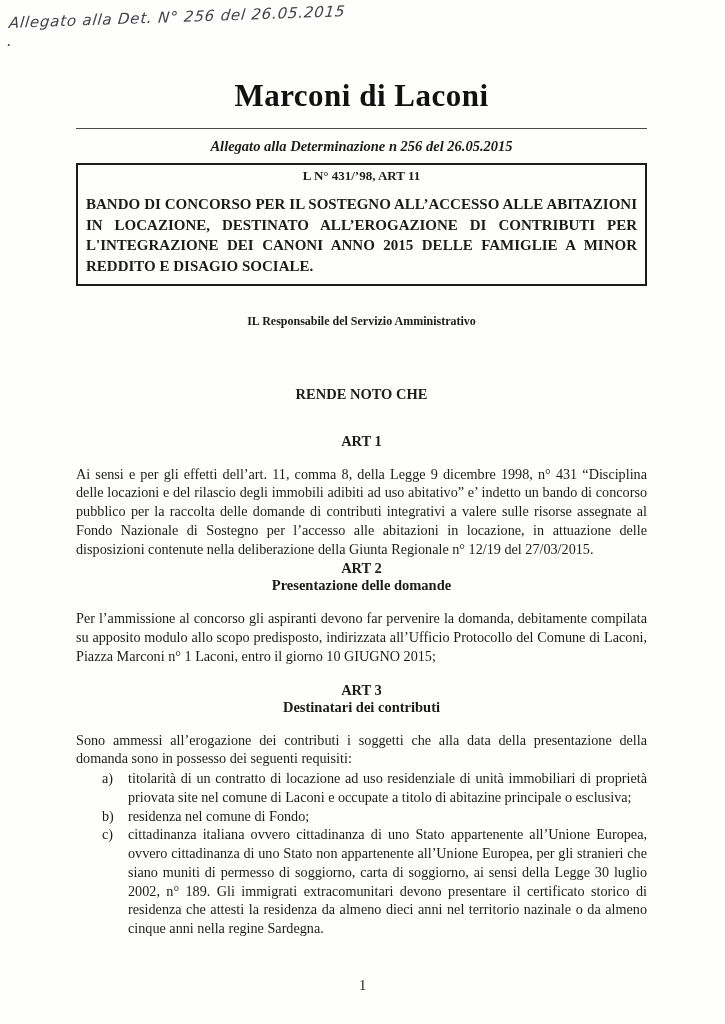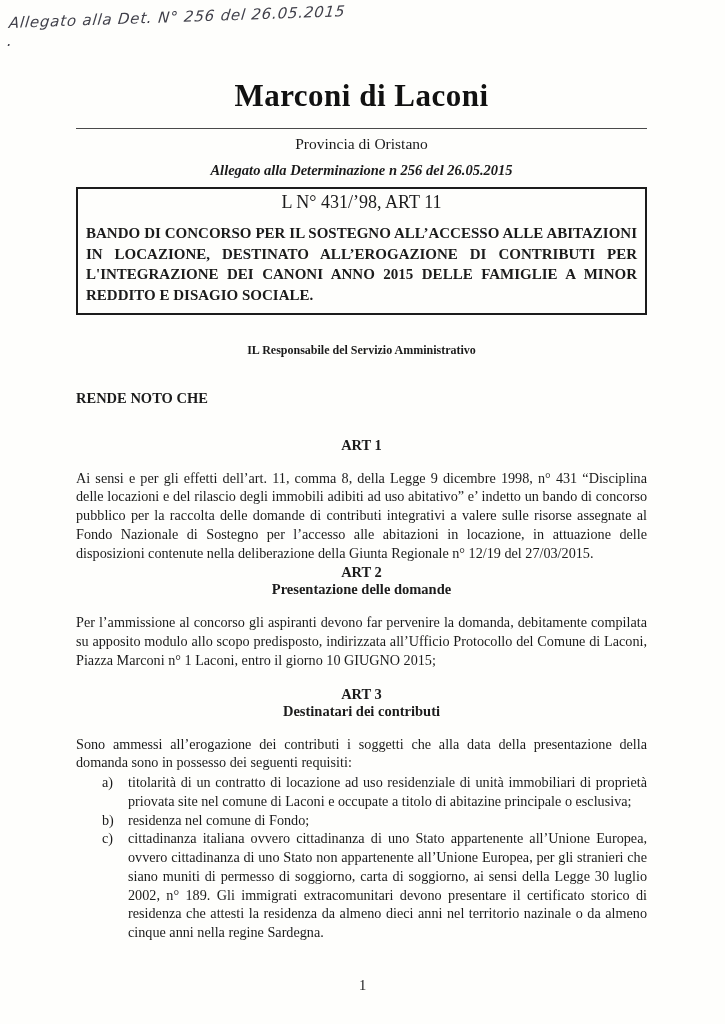--- a/index.html
+++ b/index.html
@@ -54,38 +54,39 @@
     font-weight: bold;
     font-style: italic;
   }
   .notice-box {
     margin-top: 8px;
     border: 2px solid #1c1c1c;
     padding: 3px 8px 7px 8px;
   }
   .notice-title {
     text-align: center;
-    font-weight: normal;
-    font-size: 18px;
+    font-weight: bold;
+    font-size: 13px;
   }
   .notice-body {
     margin-top: 10px;
     font-weight: bold;
     font-size: 15px;
     line-height: 1.38;
     text-align: justify;
   }
   .responsible {
     margin-top: 28px;
     text-align: center;
     font-weight: bold;
     font-size: 12px;
   }
   .rende-noto {
-    margin-top: 32px;
+    margin-top: 57px;
+    text-align: center;
     font-weight: bold;
     font-size: 14.5px;
   }
   .art-heading {
     text-align: center;
     font-weight: bold;
     font-size: 14.5px;
   }
   .art-heading.first { margin-top: 30px; }
   .art-heading.after-para { margin-top: 2px; }
@@ -132,21 +133,20 @@
 <body>
 
 <div class="page">
 
   <div class="handwritten">Allegato alla Det. N° 256 del 26.05.2015 .</div>
 
   <h1 class="title">Marconi di Laconi</h1>
 
   <div class="rule"></div>
 
-  <div class="subtitle">Provincia di Oristano</div>
 
   <div class="attachment">Allegato alla Determinazione n 256 del 26.05.2015</div>
 
   <div class="notice-box">
     <div class="notice-title">L N° 431/’98, ART 11</div>
     <div class="notice-body">BANDO DI CONCORSO PER IL SOSTEGNO ALL’ACCESSO ALLE ABITAZIONI IN LOCAZIONE, DESTINATO ALL’EROGAZIONE DI CONTRIBUTI PER L'INTEGRAZIONE DEI CANONI ANNO 2015 DELLE FAMIGLIE A MINOR REDDITO E DISAGIO SOCIALE.</div>
   </div>
 
   <div class="responsible">IL Responsabile del  Servizio Amministrativo</div>
 

